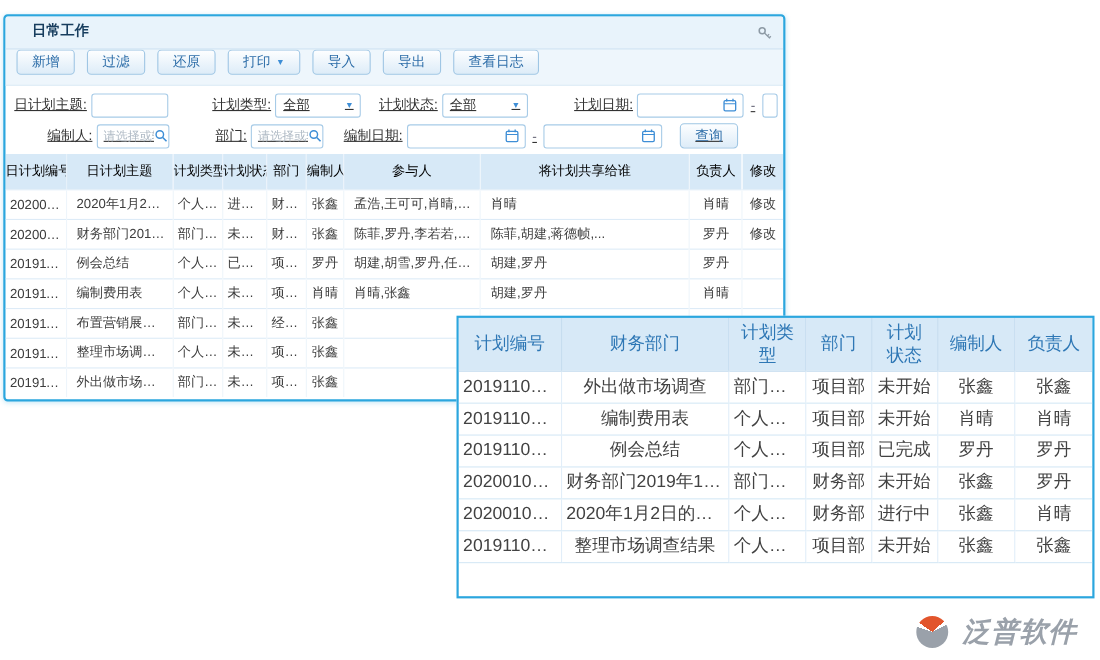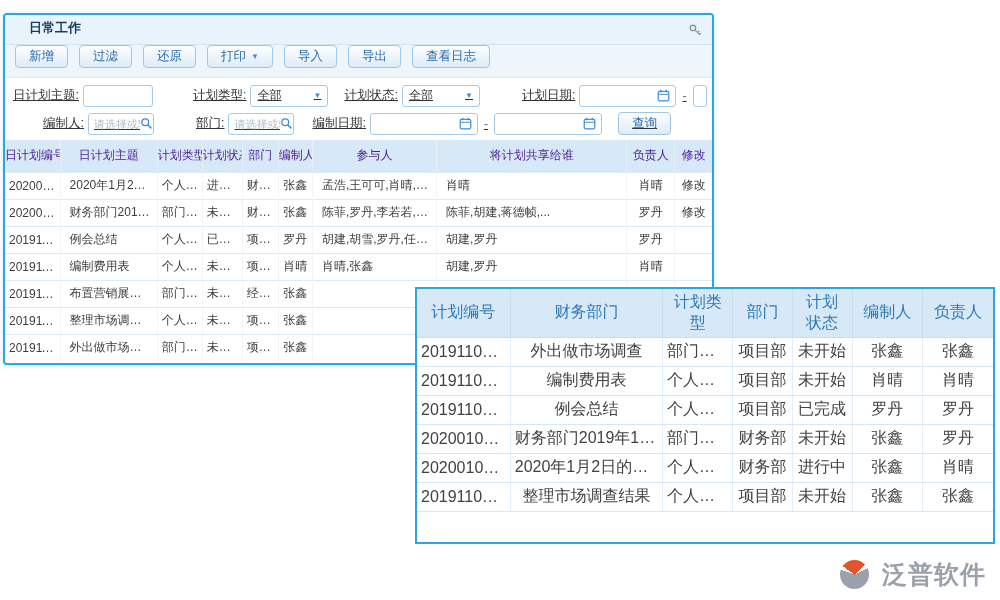--- a/index.html
+++ b/index.html
@@ -41,21 +41,21 @@
   .datew input { border:none; outline:none; width:72px; font-size:11px; }
   .pickw { height:22px; border:1px solid #a7cbe7; border-radius:3px; background:#fff;
            display:inline-flex; align-items:center; padding:0 3px 0 5px; width:66px; }
   .pickw input { border:none; outline:none; width:46px; font-size:11px;
                  font-family:"Liberation Sans",sans-serif; }
   .pickw input::placeholder { color:#aeb9c4; }
   .dash { margin:0 6px; color:#667; }
 
   table { border-collapse:collapse; table-layout:fixed; width:100%; }
   .t1 { font-size:12px; }
-  .t1 th { background:#d7e9f7; color:#4c1d95; height:32px; font-weight:normal;
+  .t1 th { background:#d7e9f7; color:#000000; height:32px; font-weight:normal;
            border-left:1px solid #e6f1fa; overflow:hidden; white-space:nowrap; }
   .t1 td { height:27px; text-align:center; color:#3d3d3d; background:#fff;
            border-top:1px solid #ddebf7; border-left:1px solid #eef5fb;
            overflow:hidden; white-space:nowrap; text-overflow:ellipsis; padding:0 4px; }
   .t1 th:first-child, .t1 td:first-child { border-left:none; }
   .c-link { color:#2d7dd2; cursor:pointer; }
   .c-left { text-align:left !important; padding-left:9px !important; }
 
   
   .win2 { position:absolute; left:415px; top:287px; width:580px; height:257px;
@@ -66,21 +66,21 @@
   .t2 th { background:#d7e9f7; color:#2e77b5; font-weight:normal; height:48px;
            border-left:1px solid #c6ddef; border-bottom:1px solid #c6ddef; padding:2px 6px; }
   .t2 td { height:29px; text-align:center; color:#424242;
            border-top:1px solid #d5e8f6; border-left:1px solid #e2eef9;
            overflow:hidden; white-space:nowrap; text-overflow:ellipsis; padding:0 4px; }
   .t2 th:first-child, .t2 td:first-child { border-left:none; }
   .t2 tr td { border-top:none; border-bottom:1px solid #d5e8f6; }
 
   
   .logo { position:absolute; right:7px; bottom:9px; width:160px; text-align:center; z-index:0; }
-  .logo-top { display:flex; align-items:center; justify-content:center; gap:13px; }
+  .logo-top { display:flex; align-items:center; justify-content:flex-start; gap:13px;font-style:italic; }
   .logo-ic { width:29px; height:29px; border-radius:50%; flex:0 0 auto;
              background:conic-gradient(from -55deg, #e2552c 0 103deg, #ffffff 103deg 119deg,
                         #9aa1aa 119deg 344deg, #ffffff 344deg 360deg); }
   .logo-brand { font-size:25px; font-weight:bold; color:#9aa1aa; letter-spacing:1px; white-space:nowrap; }
   .logo-url { font-family:"Liberation Serif",serif; font-size:13px; font-weight:bold;
               color:#c94f31; letter-spacing:.5px; margin-top:0px; }
   svg { display:block; }
 </style>
 </head>
 <body>

